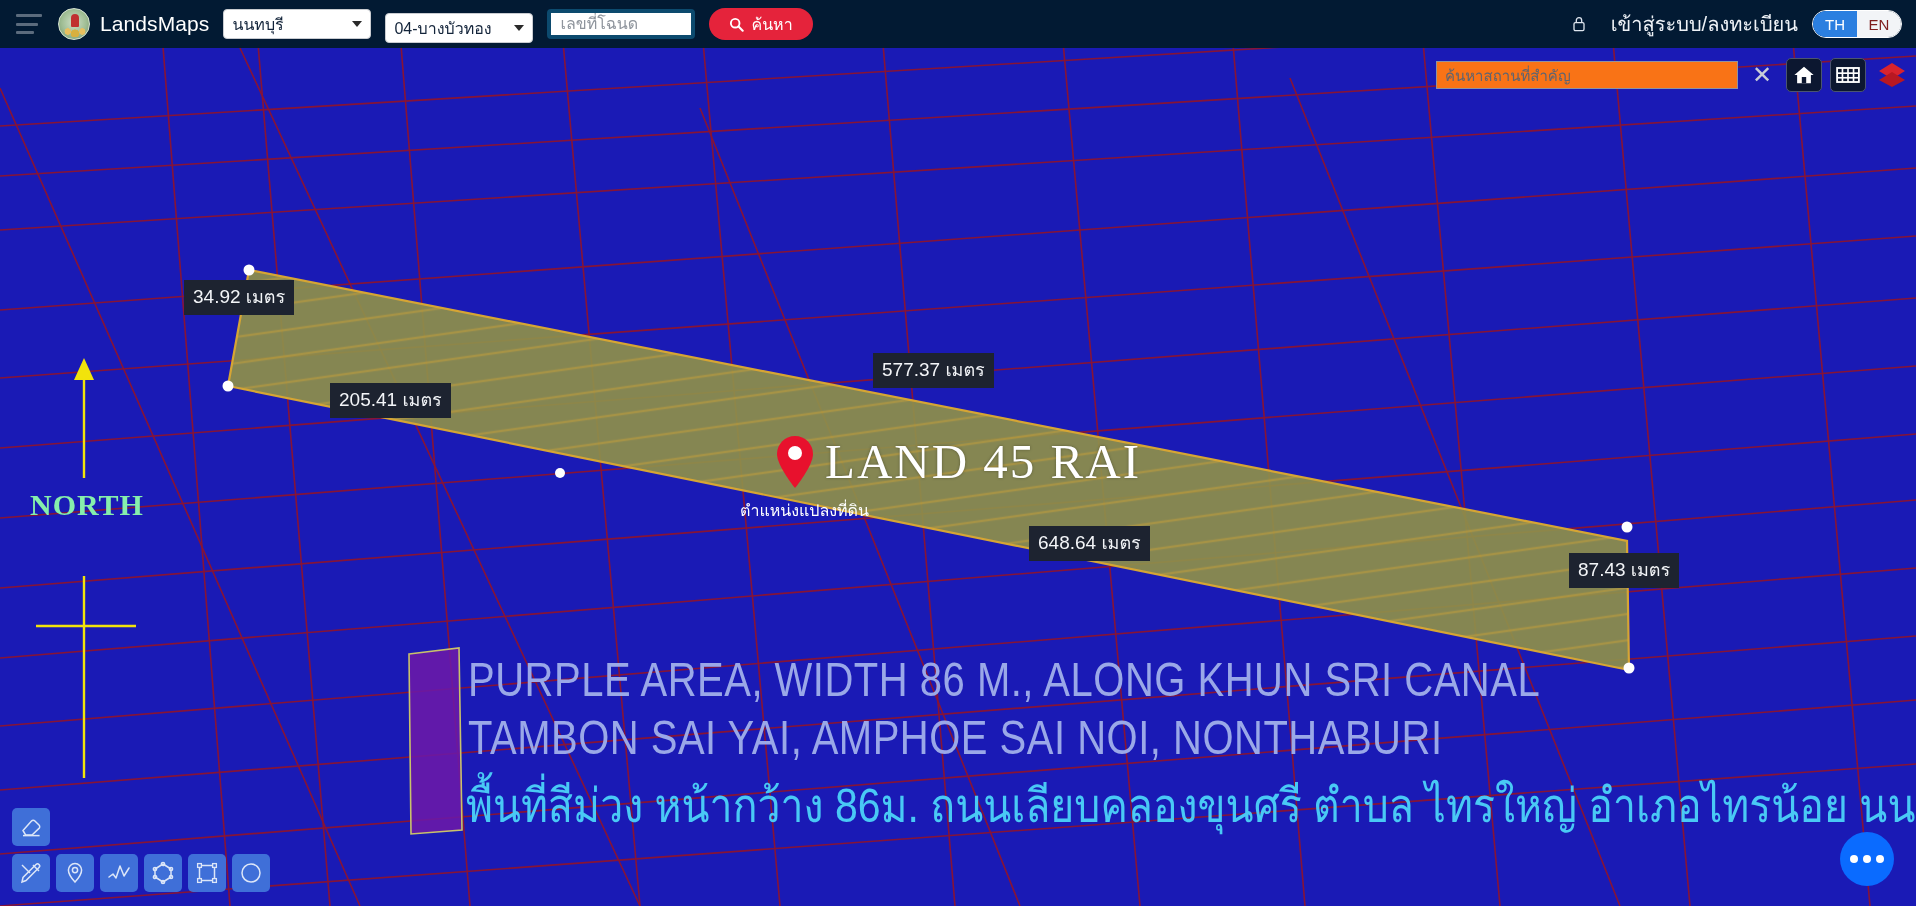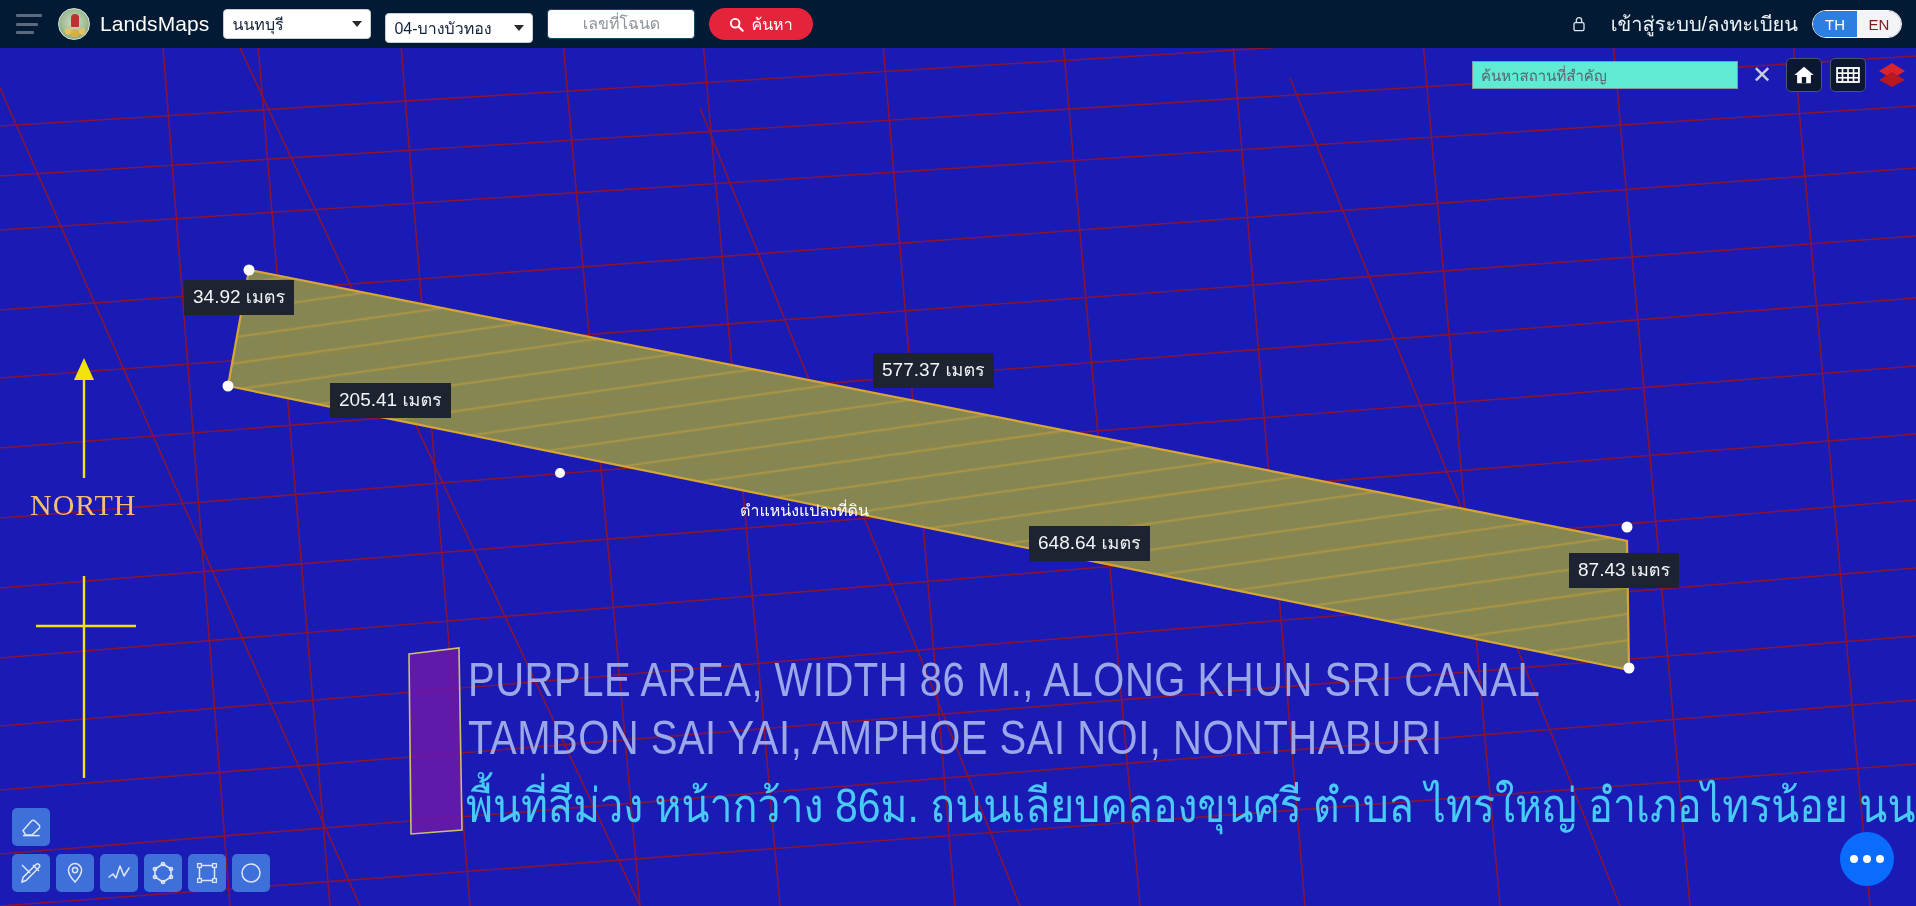--- a/index.html
+++ b/index.html
@@ -74,27 +74,26 @@
     border-left: 5px solid transparent;
     border-right: 5px solid transparent;
     border-top: 6px solid #2a2a2a;
   }
   #sel-province { width: 148px; }
   #sel-district { width: 148px; margin-top: 8px; }
 
   .hdr-input {
     margin-left: 14px;
     width: 148px; height: 30px;
-    border-radius: 4px; border: 1px solid #0c4a6e;
+    border-radius: 4px; border: 4px solid #0c4a6e;
     background: #fff;
     padding: 0 9px;
     font-size: 16px; color: #13243a;
     font-family: "Liberation Sans", sans-serif;
     outline: none;
-    text-align: center;
   }
   .hdr-input::placeholder { color: #8e949c; }
 
   .search-btn {
     margin-left: 14px;
     height: 32px; padding: 0 20px;
     background: #e5233b;
     border: none; border-radius: 16px;
     color: #fff; font-size: 16px;
     display: flex; align-items: center; gap: 7px;
@@ -132,22 +131,22 @@
   }
   #map-svg { position:absolute; top:0; left:0; }
 
   
   #map-topbar {
     position: absolute; top: 10px; right: 6px;
     display: flex; align-items: center; gap: 8px;
     z-index: 40;
   }
   #place-search {
-    width: 266px; height: 28px;
-    background: #5eead4;
+    width: 302px; height: 28px;
+    background: #f97316;
     border: 1px solid #8f93a0;
     padding: 0 8px;
     font-size: 15px; color: #2b2b33;
     font-family: "Liberation Sans", sans-serif;
     outline: none;
   }
   #place-search::placeholder { color: #5f6470; }
   .map-x {
     color: #c8cdd8; font-size: 24px; line-height: 1;
     cursor: pointer; padding: 0 6px;
@@ -160,23 +159,23 @@
     border-radius: 5px;
     display: flex; align-items: center; justify-content: center;
     cursor: pointer;
   }
   .map-icon-btn.flat { background: transparent; border: none; }
 
   
   #compass { position: absolute; left: 36px; top: 310px; z-index: 20; }
   #compass .north-label {
     position: absolute; left: -6px; top: 130px;
-    color: #fdba74; font-size: 30px;
+    color: #86efac; font-size: 30px;
     font-family: "Liberation Serif", serif;
-    letter-spacing: 1px; white-space: nowrap;
+    letter-spacing: 1px; white-space: nowrap; font-weight: bold;
   }
 
   
   .dim-label {
     position: absolute;
     background: #1d2330;
     color: #f3f5f8;
     font-size: 19px;
     padding: 2px 9px 4px 9px;
     white-space: nowrap;
@@ -400,20 +399,27 @@
   <div class="dim-label" style="left:1029px; top:478px;">
     <span>648.64</span>
     <span class="unit">เมตร</span>
   </div>
 
   <div class="dim-label" style="left:1569px; top:505px;">
     <span>87.43</span>
     <span class="unit">เมตร</span>
   </div>
 
+  <div id="land-title" style="left:775px; top:385px;">
+    <svg width="40" height="56" viewBox="0 0 40 56">
+      <path d="M20 2 C10 2 2 10 2 20 C2 32 20 54 20 54 C20 54 38 32 38 20 C38 10 30 2 20 2 Z" fill="#e8112d"></path>
+      <circle cx="20" cy="19" r="7" fill="#ffffff"></circle>
+    </svg>
+    <span class="title-text">LAND 45 RAI</span>
+  </div>
   <div id="land-sub" style="left:740px; top:450px;">ตำแหน่งแปลงที่ดิน</div>
 
   <div class="caption-line cap-en" style="left:468px; top:604px;">PURPLE AREA, WIDTH 86 M., ALONG KHUN SRI CANAL</div>
   <div class="caption-line cap-en" style="left:468px; top:662px;">TAMBON SAI YAI, AMPHOE SAI NOI, NONTHABURI</div>
   <div class="caption-line cap-th" style="left:466px; top:720px;">พื้นที่สีม่วง หน้ากว้าง 86ม.  ถนนเลียบคลองขุนศรี ตำบล ไทรใหญ่  อำเภอไทรน้อย นนทบุรี</div>
 
   <div id="draw-tools">
     <div class="tool-row top">
       <div class="tool-btn active">
         <svg width="24" height="24" viewBox="0 0 24 24">

